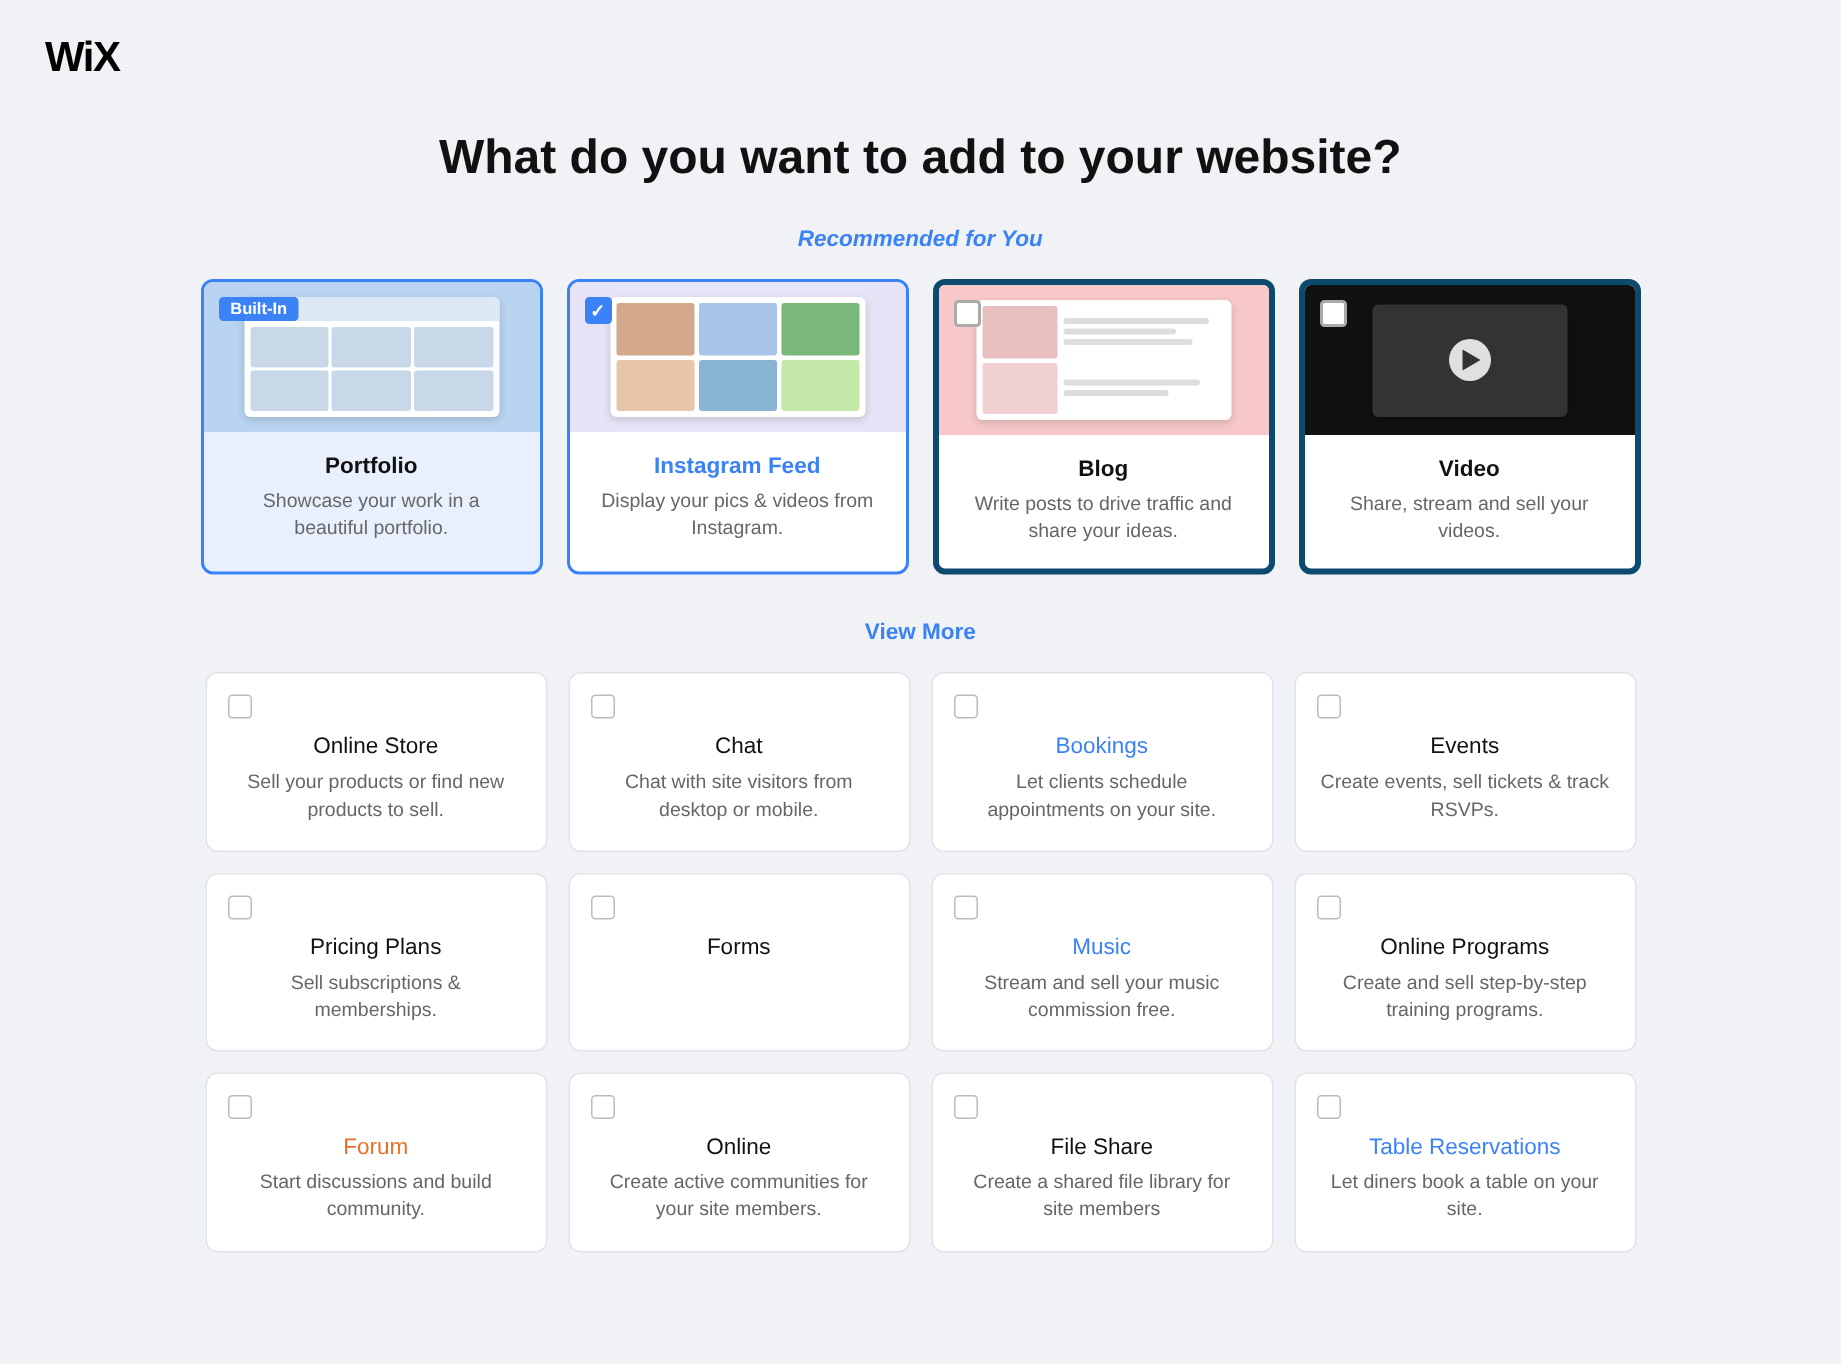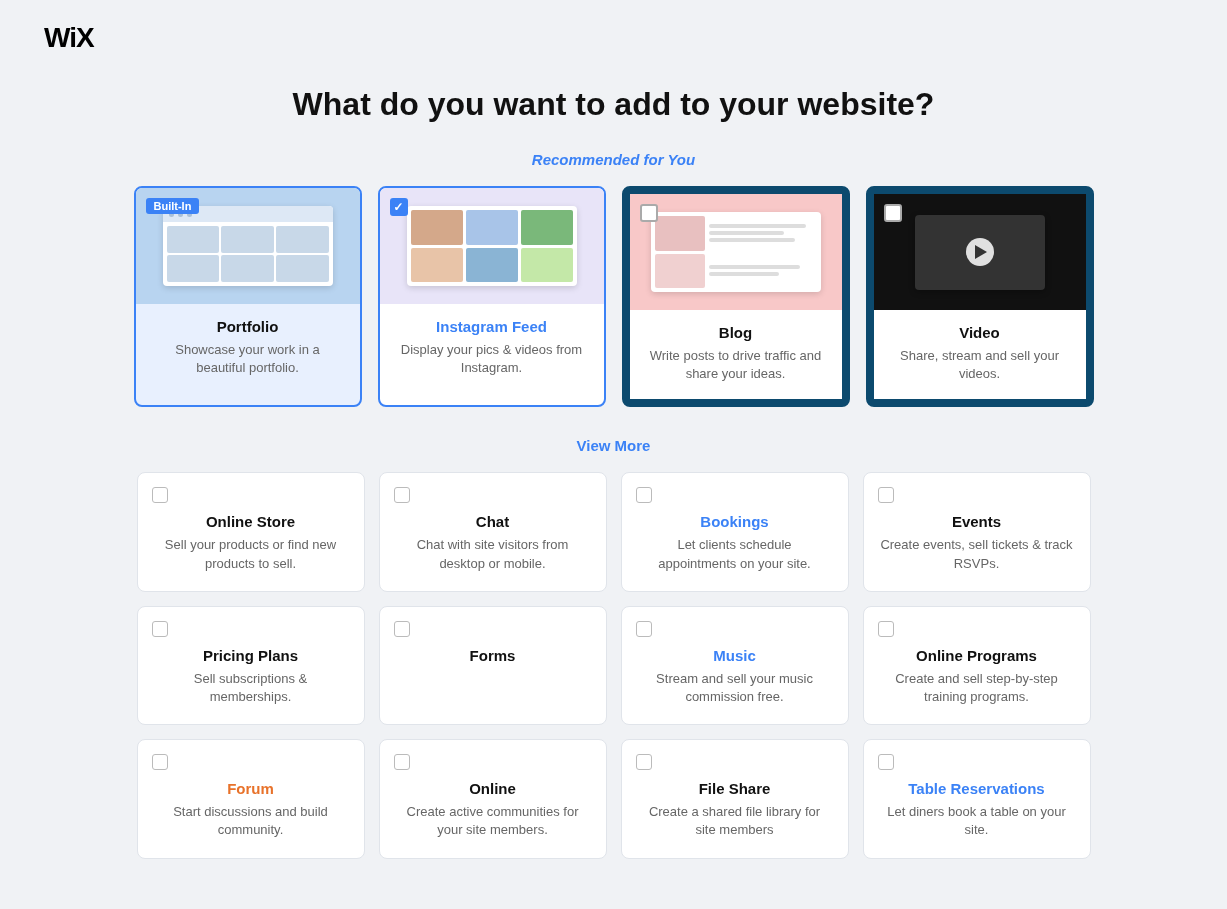--- a/index.html
+++ b/index.html
@@ -3,21 +3,21 @@
   <meta charset="utf-8">
   <style>
     * { box-sizing: border-box; margin: 0; padding: 0; }
     body {
       background: #f0f2f5;
       font-family: 'Helvetica Neue', Arial, sans-serif;
       min-height: 909px;
       width: 1227px;
     }
     .logo {
-      padding: 22px 44px;
+      padding: 22px 30px;
       font-size: 28px;
       font-weight: 900;
       letter-spacing: -1px;
     }
     .main-content {
       display: flex;
       flex-direction: column;
       align-items: center;
       padding: 10px 60px 40px;
     }
@@ -38,35 +38,35 @@
     }
     .recommended-grid {
       display: grid;
       grid-template-columns: repeat(4, 228px);
       gap: 16px;
       margin-bottom: 30px;
     }
     .rec-card {
       background: #fff;
       border-radius: 8px;
-      border: 8px solid #0c4a6e;
+      border: 4px solid #0c4a6e;
       overflow: hidden;
       cursor: pointer;
       transition: border-color 0.2s;
     }
     .rec-card.selected-blue {
       border: 2px solid #3b82f6;
       background: #e8f0fe;
     }
     .rec-card.selected-checked {
       border: 2px solid #3b82f6;
     }
     .rec-card-image {
       width: 100%;
-      height: 116px;
+      height: 100px;
       position: relative;
       overflow: hidden;
     }
     .rec-card-image.portfolio-bg {
       background: #b8d4f0;
       display: flex;
       align-items: center;
       justify-content: center;
     }
     .rec-card-image.instagram-bg {
@@ -280,21 +280,21 @@
       height: 16px;
       border: 1.5px solid #bbb;
       border-radius: 3px;
       background: #fff;
       position: absolute;
       top: 14px;
       left: 14px;
     }
     .feature-card-title {
       font-size: 15px;
-      font-weight: 700;
+      font-weight: 400;
       color: #111;
       text-align: center;
       margin-top: 24px;
       margin-bottom: 6px;
     }
     .feature-card-title.blue { color: #3b82f6; }
     .feature-card-title.orange { color: #e8722a; }
     .feature-card-desc {
       font-size: 13px;
       color: #666;

